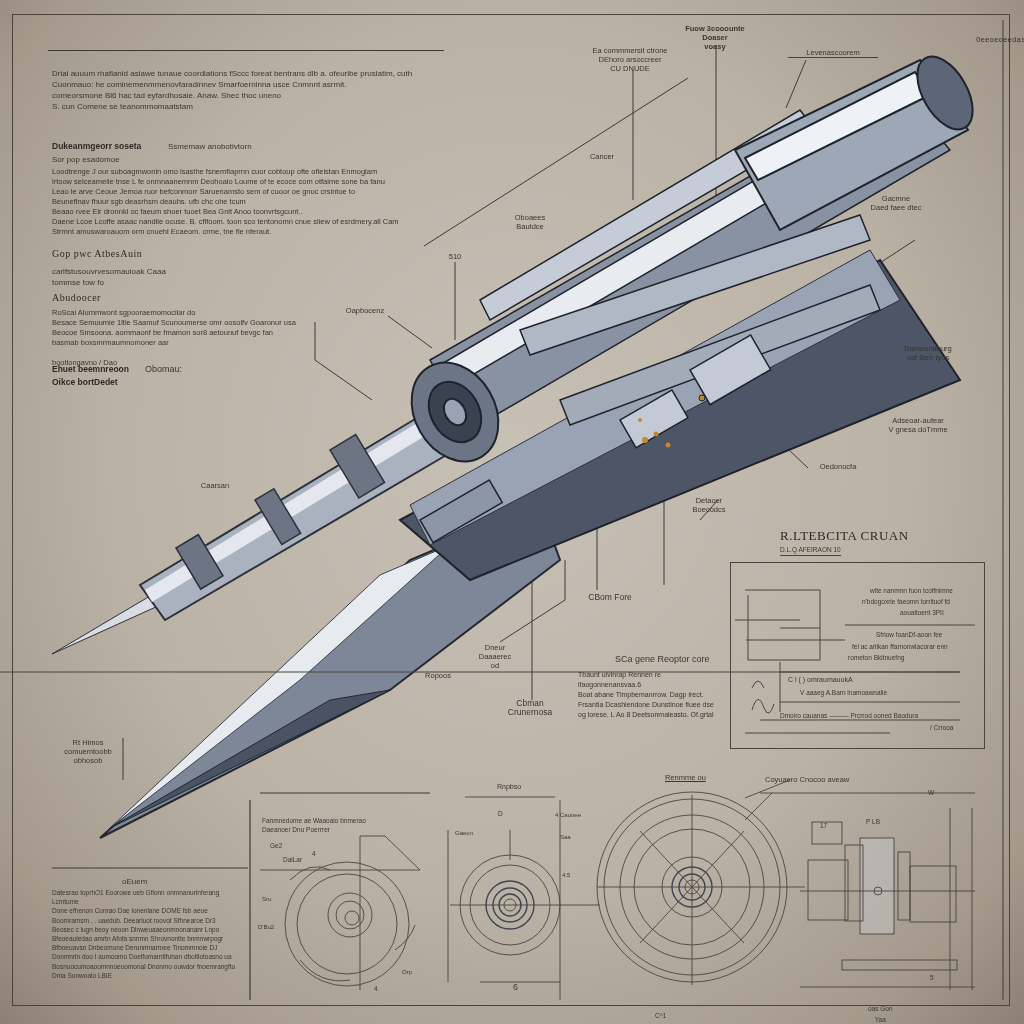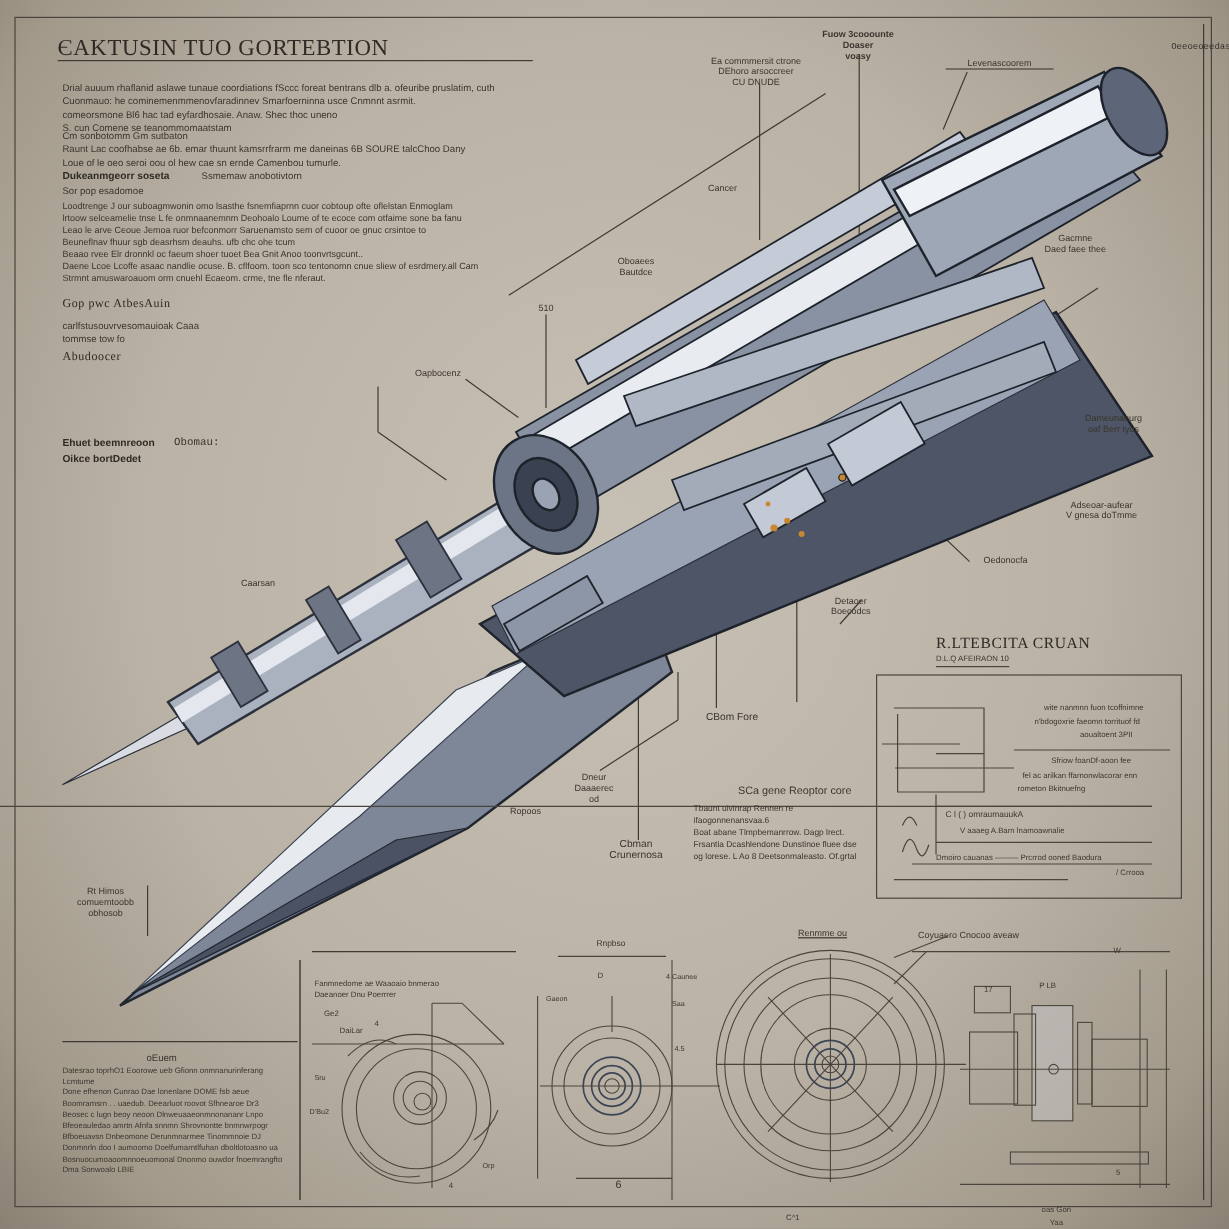--- a/index.html
+++ b/index.html
@@ -15,50 +15,52 @@
   .lbl{position:absolute;color:#3a352e;font-size:7.5px;line-height:9px;text-align:center;white-space:pre-line;}
   svg{position:absolute;left:0;top:0;}
   .box{position:absolute;border:1.2px solid #4a443c;}
 </style>
 </head>
 <body>
 
 <div class="sheet">
   <div class="frame"></div>
 
-  <div class="h title">ЄAKTUSIN TUO GORTEBTION</div>
   <div class="rule" style="left:48px;top:50px;width:396px;"></div>
 
   <div class="t" style="left:52px;top:68px;width:370px;">Drial auuum rhaflanid aslawe tunaue coordiations fSccc foreat bentrans dlb a. ofeuribe pruslatim, cuth
 Cuonmauo: he cominemenmmenovfaradinnev Smarfoerninna usce Cnmnnt asrmit.
 comeorsmone Bl6 hac tad eyfardhosaie. Anaw. Shec thoc uneno
 S. cun Comene se teanommomaatstam</div>
-  <div class="t" style="left:52px;top:108px;width:370px;">Cm sonbotomm       Gm sutbaton
-Raunt Lac coofhabse ae 6b.   emar thuunt kamsrrfrarm me daneinas 6B SOURE talcChoo Dany
-Loue of le oeo seroi oou ol hew cae sn ernde Camenbou tumurle.</div>
 
   <div class="t sub" style="left:52px;top:141px;">Dukeanmgeorr soseta</div>
   <div class="t" style="left:168px;top:141px;">Ssmemaw anobotivtorn</div>
   <div class="t" style="left:52px;top:154px;">Sor pop esadomoe</div>
   <div class="t" style="left:52px;top:167px;width:370px;font-size:7.5px;line-height:10px;">Loodtrenge J our suboagmwonin omo lsasthe fsnemfiaprnn cuor cobtoup ofte oflelstan Enmoglam
 lrtoow selceamelie tnse L fe onmnaanemnm Deohoalo Loume of te ecoce com otfaime sone ba fanu
 Leao le arve Ceoue Jemoa ruor befconmorr Saruenamsto sem of cuoor oe gnuc crsintoe to
 Beuneflnav fhuur sgb deasrhsm deauhs. ufb chc ohe tcum
 Beaao rvee Elr dronnkl oc faeum shoer tuoet Bea Gnit Anoo toonvrtsgcunt..
 Daene Lcoe Lcoffe asaac nandlie ocuse. B. cflfoom. toon sco tentonomn cnue sliew of esrdmery.all Cam
 Strmnt amuswaroauom orm cnuehl Ecaeom. crme, tne fle nferaut.</div>
 
   <div class="h" style="left:52px;top:248px;font-size:10px;text-align:center;">Gop pwc AtbesAuin</div>
   <div class="t" style="left:52px;top:266px;">carlfstusouvrvesomauioak Caaa
         tommse tow fo</div>
 
   <div class="h" style="left:52px;top:292px;font-size:10px;">Abudoocer</div>
+  <div class="t" style="left:52px;top:308px;width:270px;font-size:7.5px;line-height:10px;">RoScai Alummwont sgpooraemomocilar   do
+Besace Semuumie 1ltle Saamuf Scunoumerse omr oosolfv Goaronur usa
+Beocoe Smsoona. aommaonf be fmamon sor8 aetounuf bevgc fan
+basmab   boxsmrmaumnomoner aar
+
+bootlongavno / Dao</div>
 
   <div class="t sub" style="left:52px;top:364px;">Ehuet beemnreoon</div>
-  <div class="t" style="left:145px;top:364px;font-size:9px;font-family:Liberation Mono, monospace;">Obomau:</div>
+  <div class="t" style="left:145px;top:364px;font-size:9px;">Obomau:</div>
   <div class="t sub" style="left:52px;top:377px;">Oikce bortDedet</div>
 
   <svg width="1024" height="1024">
     <g stroke="#3f3a32" stroke-width="1" fill="none">
       <line x1="315" y1="322" x2="315" y2="360"></line>
         <line x1="315" y1="360" x2="372" y2="400"></line>
       <line x1="424" y1="246" x2="688" y2="78"></line>
       <line x1="633" y1="70" x2="633" y2="200"></line>
       <line x1="716" y1="45" x2="716" y2="200"></line>
       <line x1="806" y1="60" x2="786" y2="108"></line>
@@ -222,21 +224,21 @@
 CU DNUDE</div>
   <div class="lbl" style="left:680px;top:24px;width:70px;font-weight:bold;">Fuow 3cooounte
 Doaser
 voasy</div>
   <div class="lbl" style="left:788px;top:48px;width:90px;border-bottom:1px solid #4a443c;">Levenascoorem</div>
   <div class="lbl" style="left:968px;top:36px;width:70px;font-family:Liberation Mono, monospace;">Oeeoeoeedass</div>
   <div class="lbl" style="left:582px;top:152px;width:40px;">Cancer</div>
   <div class="lbl" style="left:505px;top:213px;width:50px;">Oboaees
 Bautdce</div>
   <div class="lbl" style="left:856px;top:194px;width:80px;">Gacmne
-Daed faee thee</div>
+Daed faee dtec</div>
   <div class="lbl" style="left:340px;top:306px;width:50px;">Oapbocenz</div>
   <div class="lbl" style="left:190px;top:481px;width:50px;">Caarsan</div>
   <div class="lbl" style="left:893px;top:344px;width:70px;">Dameunanurg
 oaf Berr tyos</div>
   <div class="lbl" style="left:883px;top:416px;width:70px;">Adseoar-aufear
 V gnesa doTmme</div>
   <div class="lbl" style="left:808px;top:462px;width:60px;">Oedonocfa</div>
   <div class="lbl" style="left:684px;top:496px;width:50px;">Detaoer
 Boecodcs</div>
   <div class="lbl" style="left:580px;top:593px;width:60px;font-size:8.5px;">CBom Fore</div>

